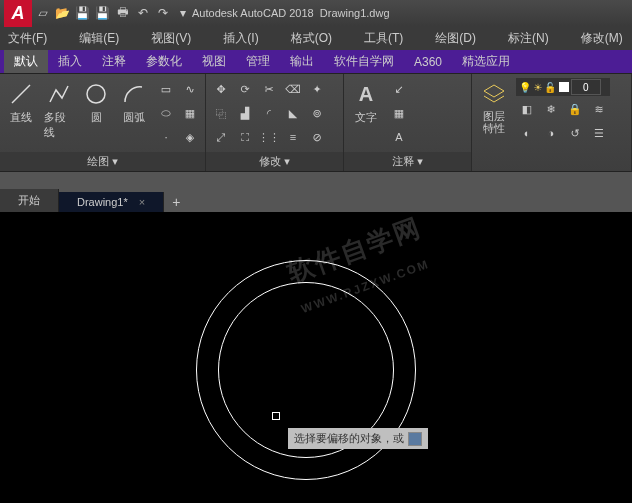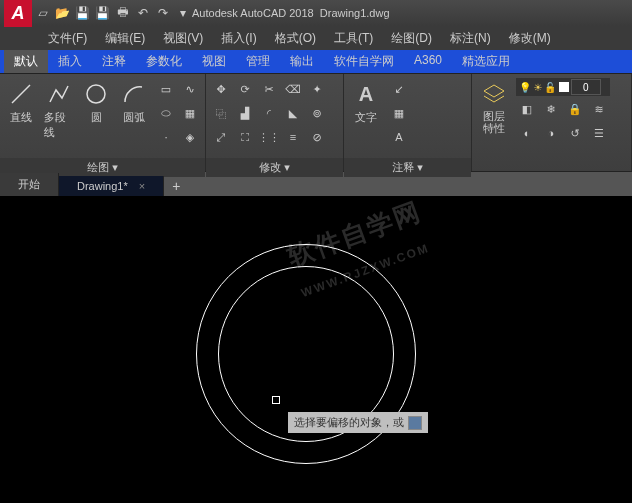--- a/index.html
+++ b/index.html
@@ -2,35 +2,35 @@
 <html><head>
 <meta charset="utf-8">
 <style>
 *{margin:0;padding:0;box-sizing:border-box;font-family:"Microsoft YaHei",Arial,sans-serif}
 body{background:#000;width:632px;height:503px;overflow:hidden;position:relative}
 .titlebar{height:26px;background:linear-gradient(#4a4a4a,#3a3a3a);display:flex;align-items:center;padding:0 4px;color:#ccc;font-size:11px}
 .logo{width:28px;height:28px;background:#c8102e;color:#fff;font-weight:bold;font-size:18px;display:flex;align-items:center;justify-content:center;margin-right:2px;font-style:italic}
 .qat{display:flex;gap:2px;align-items:center}
 .qat-btn{width:18px;height:18px;display:flex;align-items:center;justify-content:center;color:#ccc;cursor:pointer;font-size:12px}
 .title-text{flex:1;text-align:left;color:#ccc}
-.menubar{height:24px;background:#3a3a3a;display:flex;align-items:center;padding-left:40px;gap:2px}
+.menubar{height:24px;background:#3a3a3a;display:flex;align-items:center;gap:16px}
 .menu-item{color:#ccc;font-size:12px;padding:2px 8px;cursor:pointer}
-.ribbon-tabs{height:24px;background:#1d4ed8;display:flex;align-items:flex-start;padding-left:4px;border-bottom:1px solid #222}
+.ribbon-tabs{height:24px;background:#4c1d95;display:flex;align-items:center;padding-left:4px;border-bottom:1px solid #222}
 .rtab{color:#ccc;font-size:12px;padding:3px 10px;cursor:pointer}
 .rtab.active{background:#555;color:#fff}
 .ribbon{height:98px;background:linear-gradient(#4a4a4a,#3e3e3e);display:flex;border-bottom:1px solid #222}
 .panel{border-right:1px solid #2a2a2a;display:flex;flex-direction:column;padding:4px}
 .panel-body{flex:1;display:flex;gap:4px;align-items:flex-start}
-.panel-title{text-align:center;color:#ccc;font-size:11px;padding:2px;background:#383838;margin:10px -4px -4px -4px}
+.panel-title{text-align:center;color:#ccc;font-size:11px;padding:2px;background:#383838;margin:4px -4px -4px -4px}
 .big-btn{width:36px;display:flex;flex-direction:column;align-items:center;color:#ccc;font-size:11px;cursor:pointer;padding:2px}
 .big-icon{width:28px;height:28px;display:flex;align-items:center;justify-content:center;margin-bottom:2px}
 .small-grid{display:grid;grid-template-columns:repeat(3,22px);gap:2px}
 .small-grid2{display:grid;grid-template-columns:repeat(4,22px);gap:2px}
 .sm-btn{width:22px;height:22px;display:flex;align-items:center;justify-content:center;color:#ccc;cursor:pointer;font-size:11px}
-.doctabs{height:24px;background:#555;display:flex;align-items:flex-end}
+.doctabs{height:40px;background:#555;display:flex;align-items:flex-end}
 .doctab{padding:4px 18px;background:#3a3a3a;color:#ccc;font-size:11px;border-right:1px solid #222;cursor:pointer;position:relative}
 .doctab.active{background:#0f172a}
 .addtab{width:24px;text-align:center;color:#ccc;cursor:pointer;font-size:14px;padding:2px}
 .canvas{position:relative;width:632px;height:307px;background:#000}
 .watermark{position:absolute;top:20px;left:290px;color:#2a2a2a;font-size:26px;transform:rotate(-20deg);font-weight:bold;letter-spacing:2px;pointer-events:none}
 .circle1{position:absolute;border:1px solid #fff;border-radius:50%;width:220px;height:220px;left:196px;top:48px}
 .circle2{position:absolute;border:1px solid #fff;border-radius:50%;width:176px;height:176px;left:218px;top:70px}
 .cursor-box{position:absolute;width:8px;height:8px;border:1px solid #fff;left:272px;top:200px}
 .tooltip{position:absolute;left:288px;top:216px;background:#bfbfbf;color:#333;font-size:11px;padding:3px 6px;display:flex;align-items:center;gap:4px}
 .tooltip-icon{width:14px;height:14px;background:#5a7aa0;border:1px solid #888}

